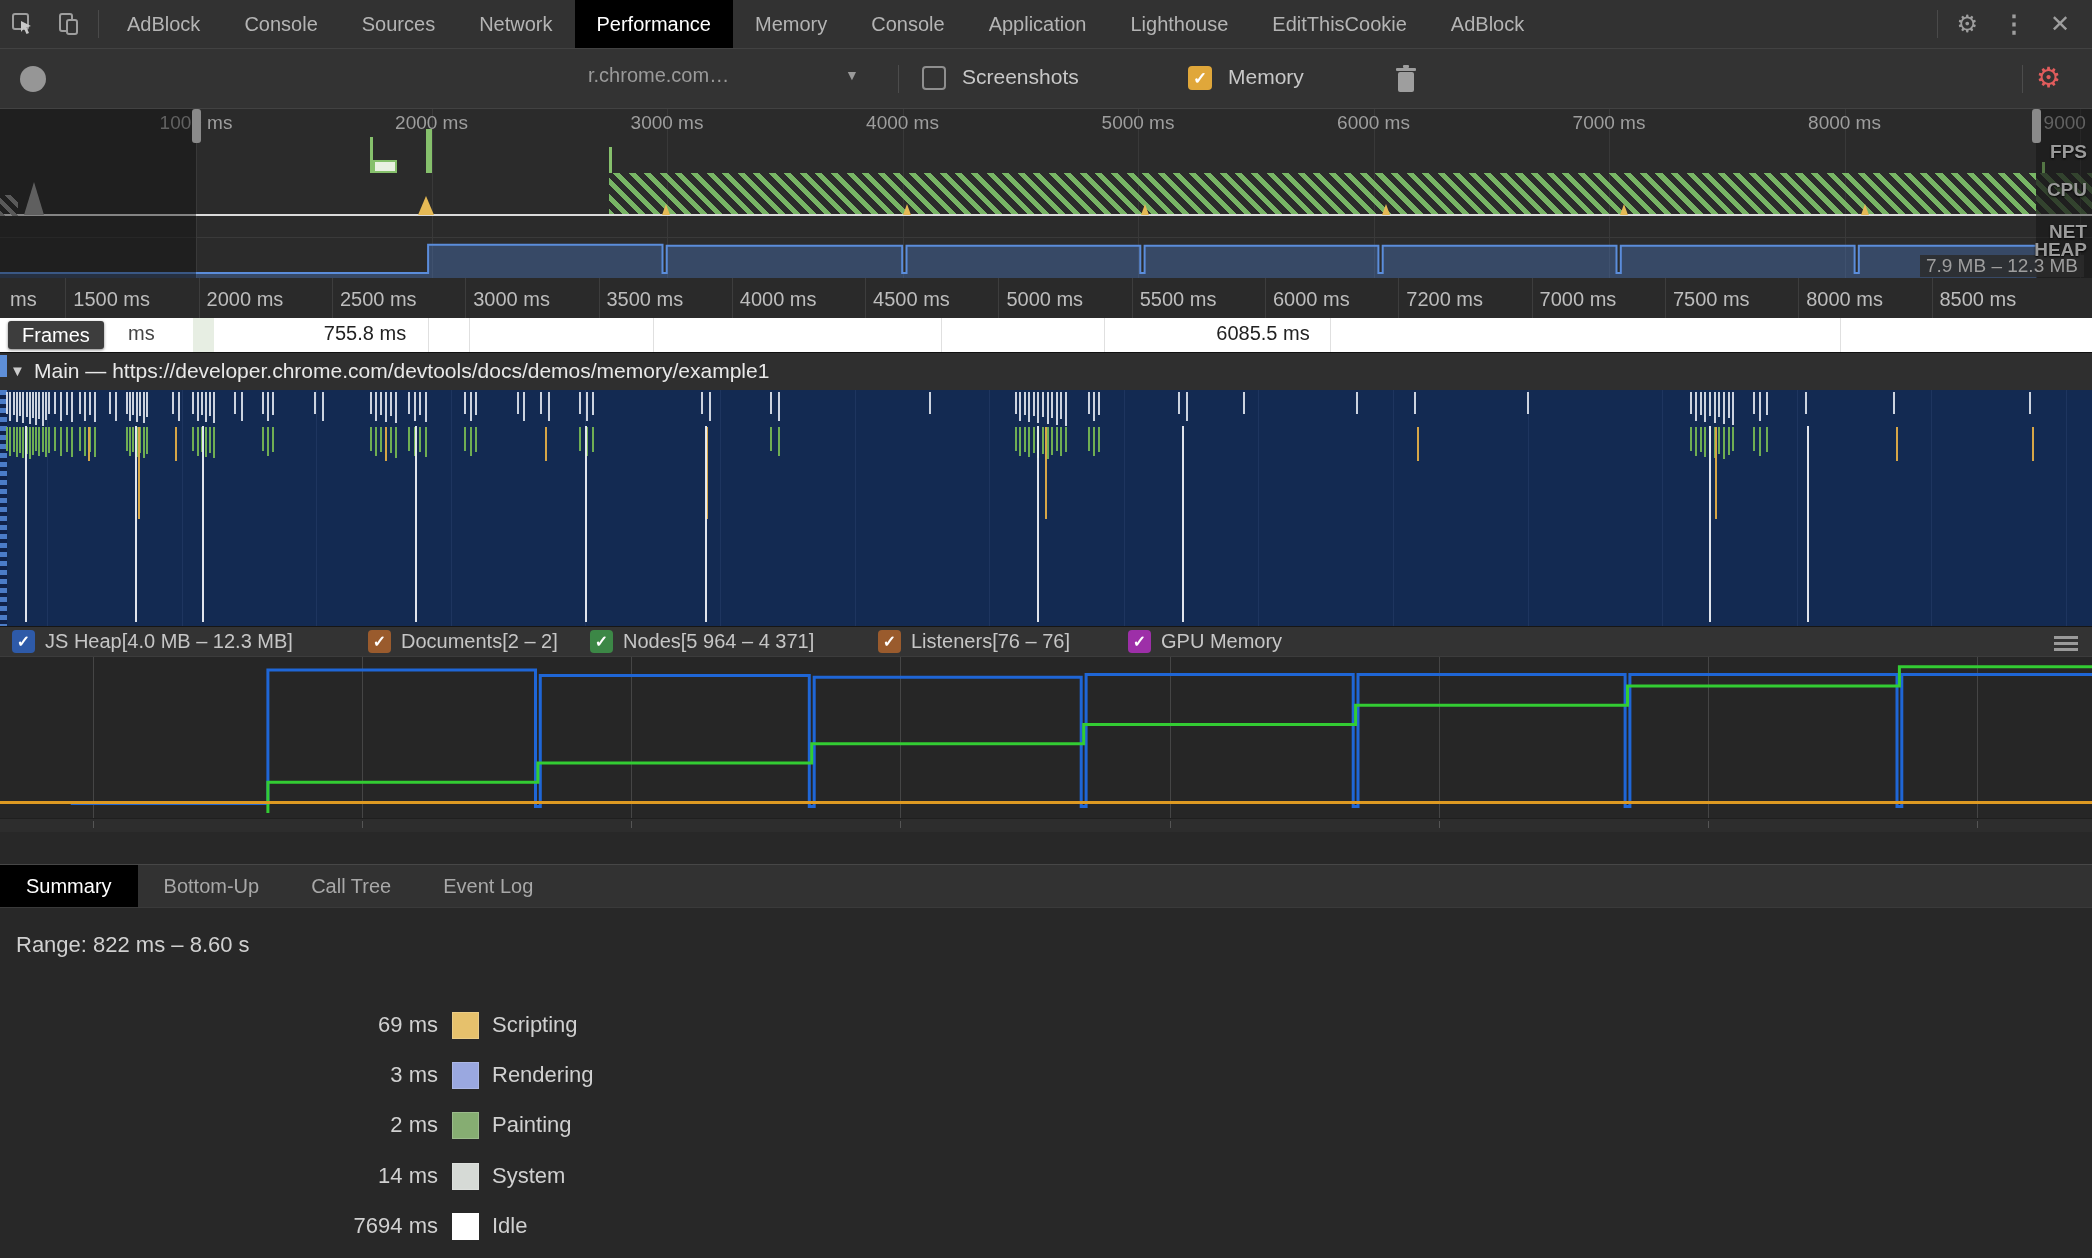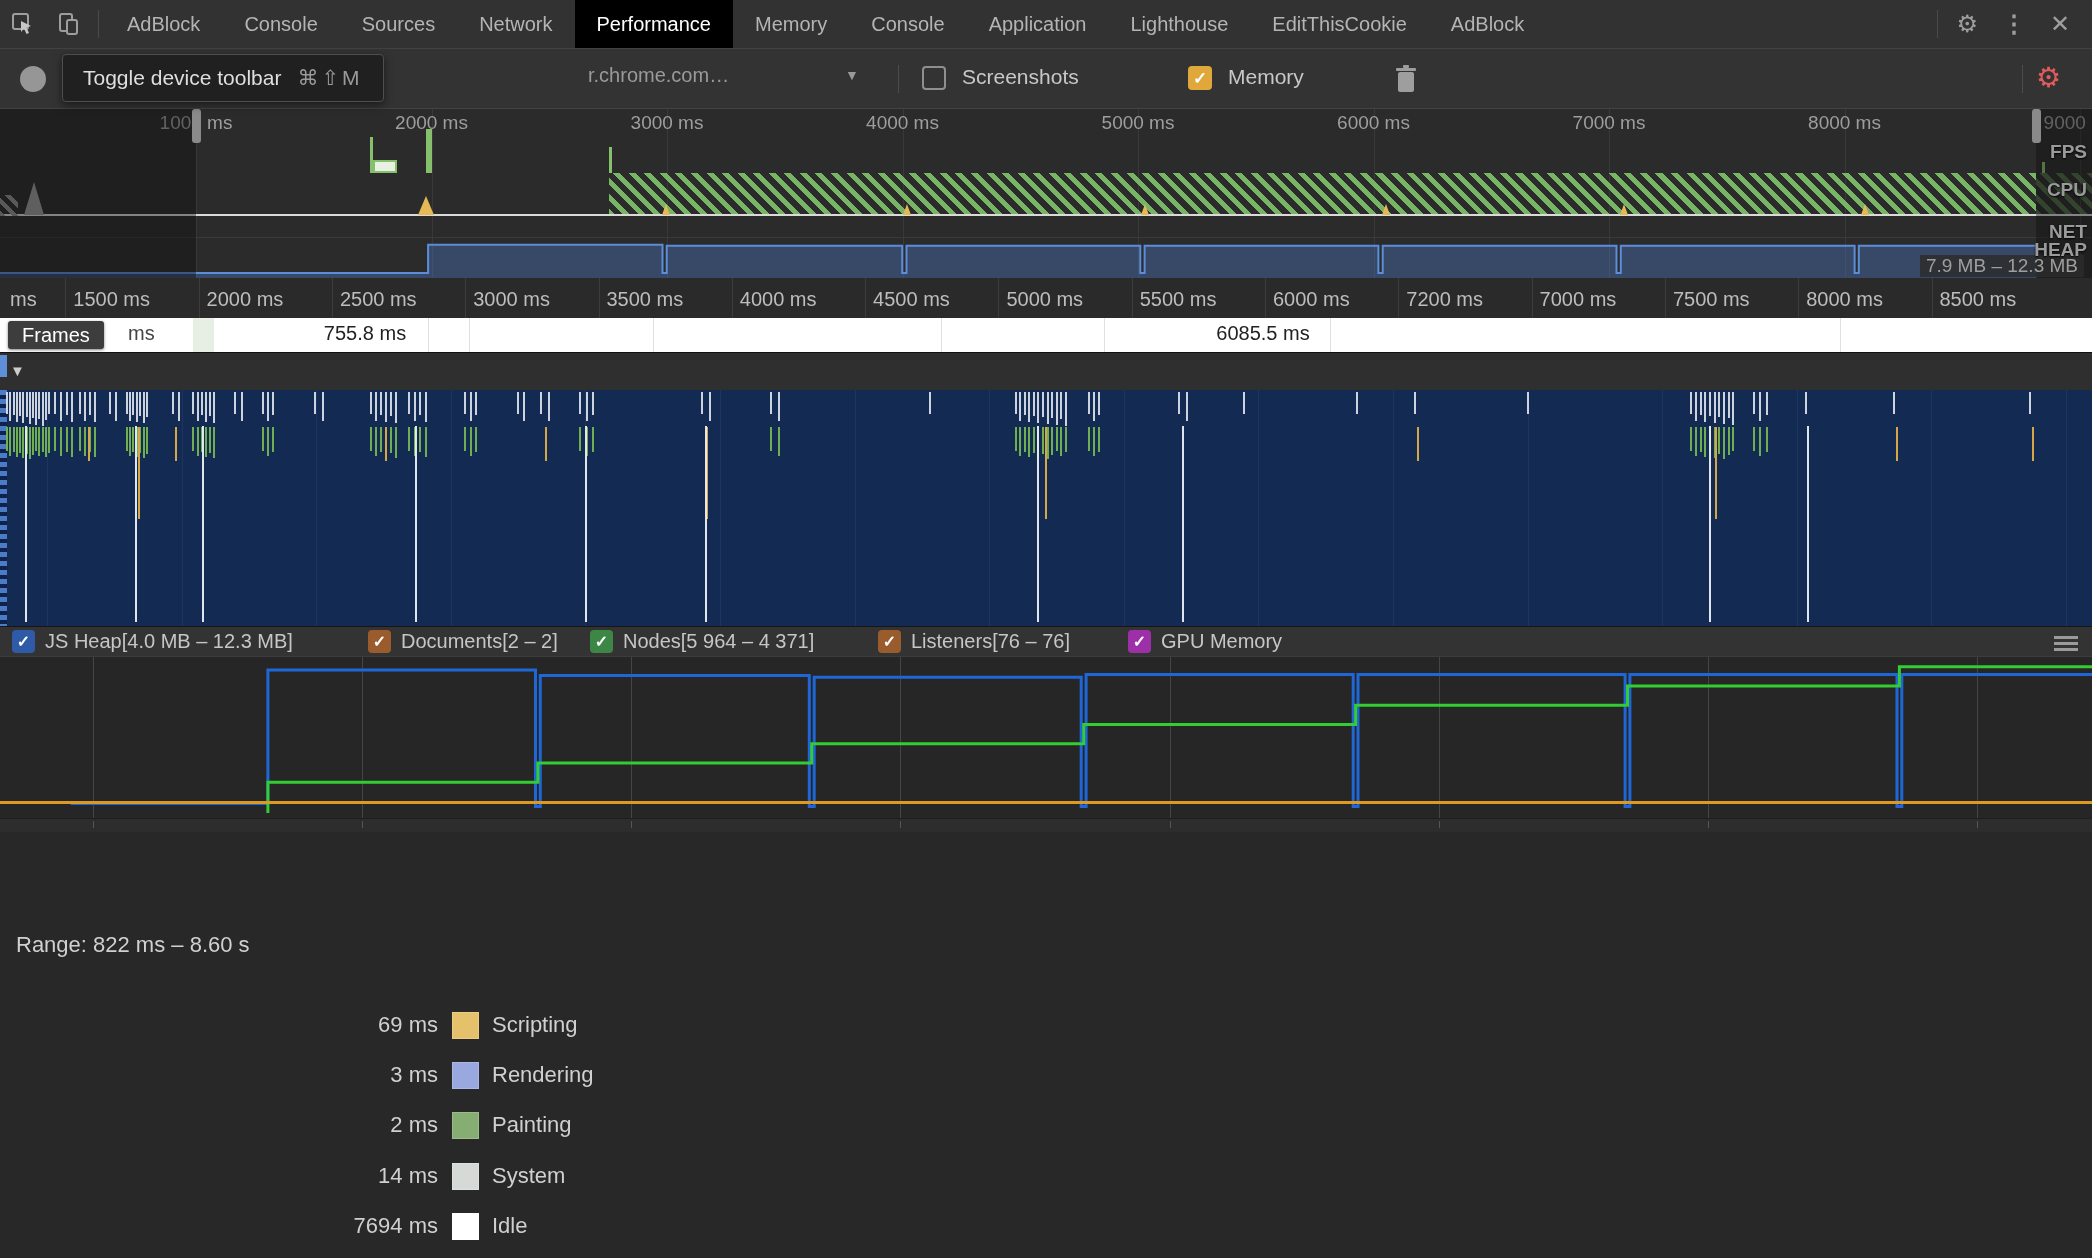--- a/index.html
+++ b/index.html
@@ -151,24 +151,20 @@
     <div class="right">
       <span class="sep"></span>
       <span class="glyph">⚙</span>
       <span class="glyph" style="font-weight:bold">⋮</span>
       <span class="glyph">✕</span>
     </div>
   </div>
 
   <div class="toolbar">
     <div class="record-dot"></div>
-    <div class="tooltip">
-      <span class="tl">Toggle device toolbar</span>
-      <span class="ts">⌘⇧M</span>
-    </div>
     <div class="urlsel">r.chrome.com…</div>
     <div class="urlcaret">▼</div>
     <div class="tsep" style="left:898px"></div>
     <div class="chk off" style="left:922px"></div>
     <div class="chklabel" style="left:962px">Screenshots</div>
     <div class="chk on" style="left: 1188px; background: rgb(224, 167, 58);" id="memchk">✓</div>
     <div class="chklabel" style="left:1228px">Memory</div>
     <div class="trash">
       <svg width="28" height="32" viewBox="0 0 28 32">
         <rect x="6" y="9" width="16" height="20" rx="2" fill="#9e9e9e"></rect>
@@ -277,20 +273,21 @@
       <div class="fsep" style="left: 1104px;"></div>
       <div class="fsep" style="left: 1330px;"></div>
       <div class="fsep" style="left: 1840px;"></div>
       <div class="fdur" style="left: 365px;">755.8 ms</div>
       <div class="fdur" style="left: 1263px;">6085.5 ms</div>
     </div>
 
   <div class="main-head">
     <div class="sb-top"></div>
     <div class="tri">▼</div>
+    <div class="mtitle">Main — https://developer.chrome.com/devtools/docs/demos/memory/example1</div>
   </div>
   <div class="flame" id="flame">
     <div class="sbar"></div>
   <div class="fgrid" style="left: 47px;"></div>
       <div class="fgrid" style="left: 181.6px;"></div>
       <div class="fgrid" style="left: 316.2px;"></div>
       <div class="fgrid" style="left: 450.8px;"></div>
       <div class="fgrid" style="left: 585.4px;"></div>
       <div class="fgrid" style="left: 720px;"></div>
       <div class="fgrid" style="left: 854.6px;"></div>
@@ -567,20 +564,26 @@
       <div class="mt" style="left: 631px;"></div>
       <div class="mt" style="left: 900px;"></div>
       <div class="mt" style="left: 1170px;"></div>
       <div class="mt" style="left: 1439px;"></div>
       <div class="mt" style="left: 1708px;"></div>
       <div class="mt" style="left: 1977px;"></div>
     </div>
 
   <div class="gap"></div>
 
+  <div class="btabs" id="btabs">
+      <div class="btab active">Summary</div>
+      <div class="btab">Bottom-Up</div>
+      <div class="btab">Call Tree</div>
+      <div class="btab">Event Log</div>
+    </div>
 
   <div class="summary">
     <div class="range">Range: 822 ms – 8.60 s</div>
     <div id="sleg">
         <div class="sleg-row" style="left: 0px; top: 100px; width: 900px; position: absolute;">
           <div class="sleg-val">69 ms</div>
           <div class="sleg-sw" style="background: rgb(230, 193, 108);"></div>
           <div class="sleg-lab">Scripting</div>
         </div>
         <div class="sleg-row" style="left: 0px; top: 150px; width: 900px; position: absolute;">

